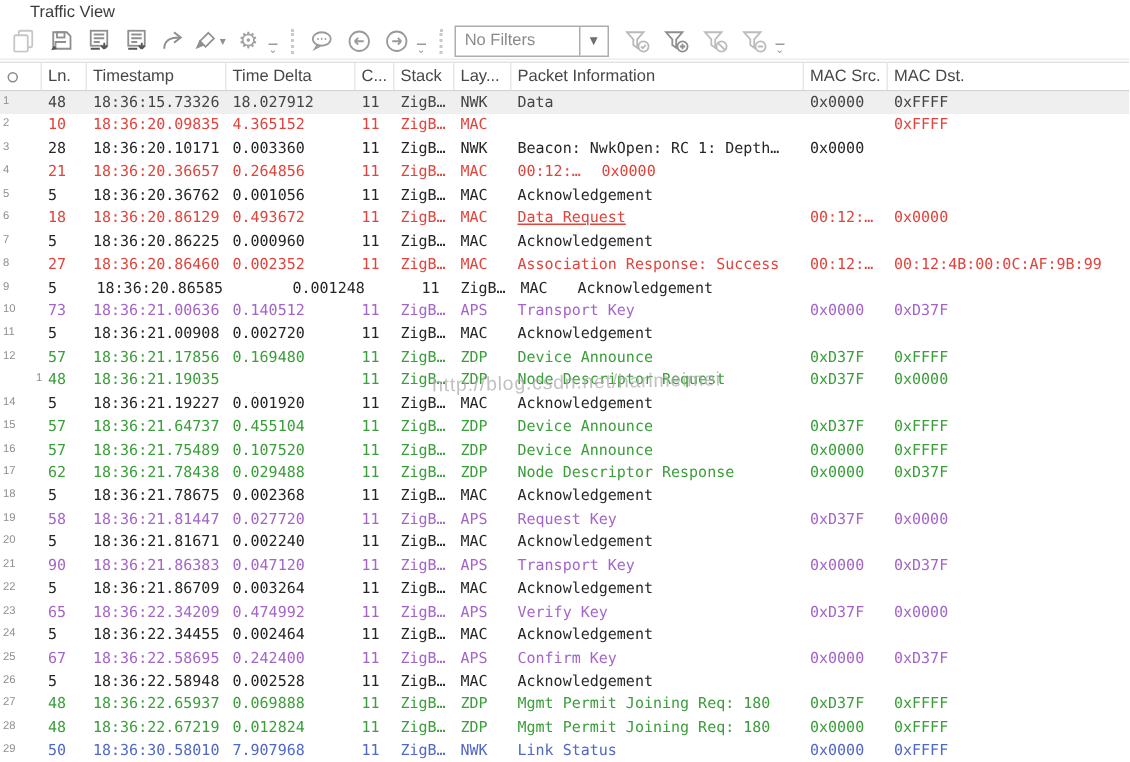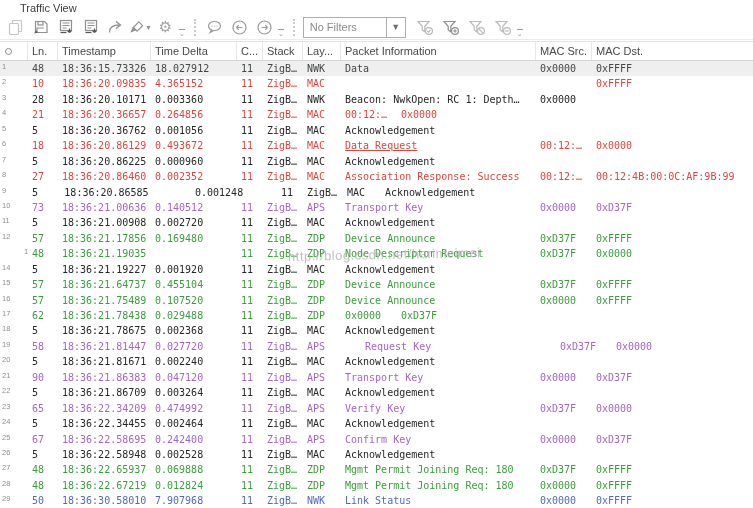--- a/index.html
+++ b/index.html
@@ -371,20 +371,21 @@
           <span class="cell" style="width: 161px; color: rgb(58, 158, 58);">0xFFFF</span>
         </div>
         <div class="trow">
           <span class="cell gutter" style="width: 28px; color: rgb(143, 143, 143);">17</span>
           <span class="cell" style="width: 30px; color: rgb(58, 158, 58);">62</span>
           <span class="cell" style="width: 93px; color: rgb(58, 158, 58);">18:36:21.78438</span>
           <span class="cell" style="width: 86px; color: rgb(58, 158, 58);">0.029488</span>
           <span class="cell" style="width: 26px; color: rgb(58, 158, 58);">11</span>
           <span class="cell" style="width: 40px; color: rgb(58, 158, 58);">ZigB…</span>
           <span class="cell" style="width: 38px; color: rgb(58, 158, 58);">ZDP</span>
+          <span class="cell" style="width: 195px; color: rgb(58, 158, 58);">Node Descriptor Response</span>
           <span class="cell" style="width: 56px; color: rgb(58, 158, 58);">0x0000</span>
           <span class="cell" style="width: 161px; color: rgb(58, 158, 58);">0xD37F</span>
         </div>
         <div class="trow">
           <span class="cell gutter" style="width: 28px; color: rgb(143, 143, 143);">18</span>
           <span class="cell" style="width: 30px; color: rgb(38, 38, 38);">5</span>
           <span class="cell" style="width: 93px; color: rgb(38, 38, 38);">18:36:21.78675</span>
           <span class="cell" style="width: 86px; color: rgb(38, 38, 38);">0.002368</span>
           <span class="cell" style="width: 26px; color: rgb(38, 38, 38);">11</span>
           <span class="cell" style="width: 40px; color: rgb(38, 38, 38);">ZigB…</span>
@@ -394,21 +395,21 @@
           <span class="cell" style="width: 161px; color: rgb(38, 38, 38);"></span>
         </div>
         <div class="trow">
           <span class="cell gutter" style="width: 28px; color: rgb(143, 143, 143);">19</span>
           <span class="cell" style="width: 30px; color: rgb(164, 101, 201);">58</span>
           <span class="cell" style="width: 93px; color: rgb(164, 101, 201);">18:36:21.81447</span>
           <span class="cell" style="width: 86px; color: rgb(164, 101, 201);">0.027720</span>
           <span class="cell" style="width: 26px; color: rgb(164, 101, 201);">11</span>
           <span class="cell" style="width: 40px; color: rgb(164, 101, 201);">ZigB…</span>
           <span class="cell" style="width: 38px; color: rgb(164, 101, 201);">APS</span>
-          <span class="cell" style="width: 195px; color: rgb(164, 101, 201); margin-left: 20px;">Request Key</span>
+          <span class="cell" style="width: 195px; color: rgb(164, 101, 201);">Request Key</span>
           <span class="cell" style="width: 56px; color: rgb(164, 101, 201);">0xD37F</span>
           <span class="cell" style="width: 161px; color: rgb(164, 101, 201);">0x0000</span>
         </div>
         <div class="trow">
           <span class="cell gutter" style="width: 28px; color: rgb(143, 143, 143);">20</span>
           <span class="cell" style="width: 30px; color: rgb(38, 38, 38);">5</span>
           <span class="cell" style="width: 93px; color: rgb(38, 38, 38);">18:36:21.81671</span>
           <span class="cell" style="width: 86px; color: rgb(38, 38, 38);">0.002240</span>
           <span class="cell" style="width: 26px; color: rgb(38, 38, 38);">11</span>
           <span class="cell" style="width: 40px; color: rgb(38, 38, 38);">ZigB…</span>

